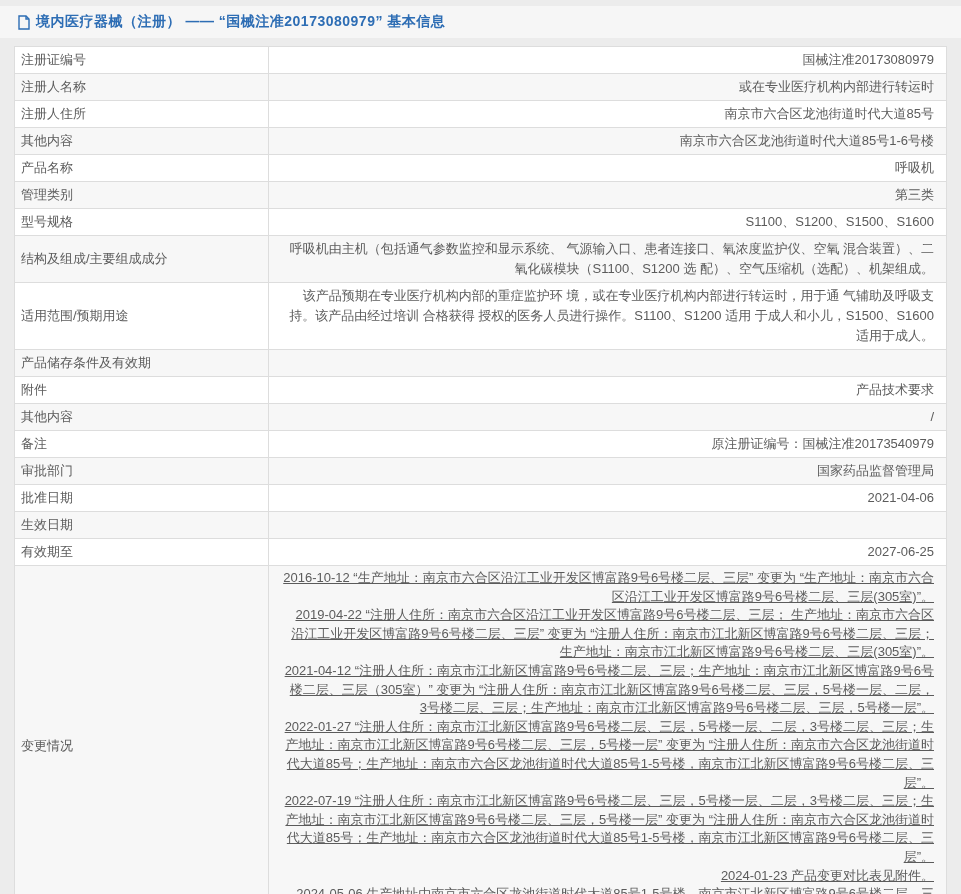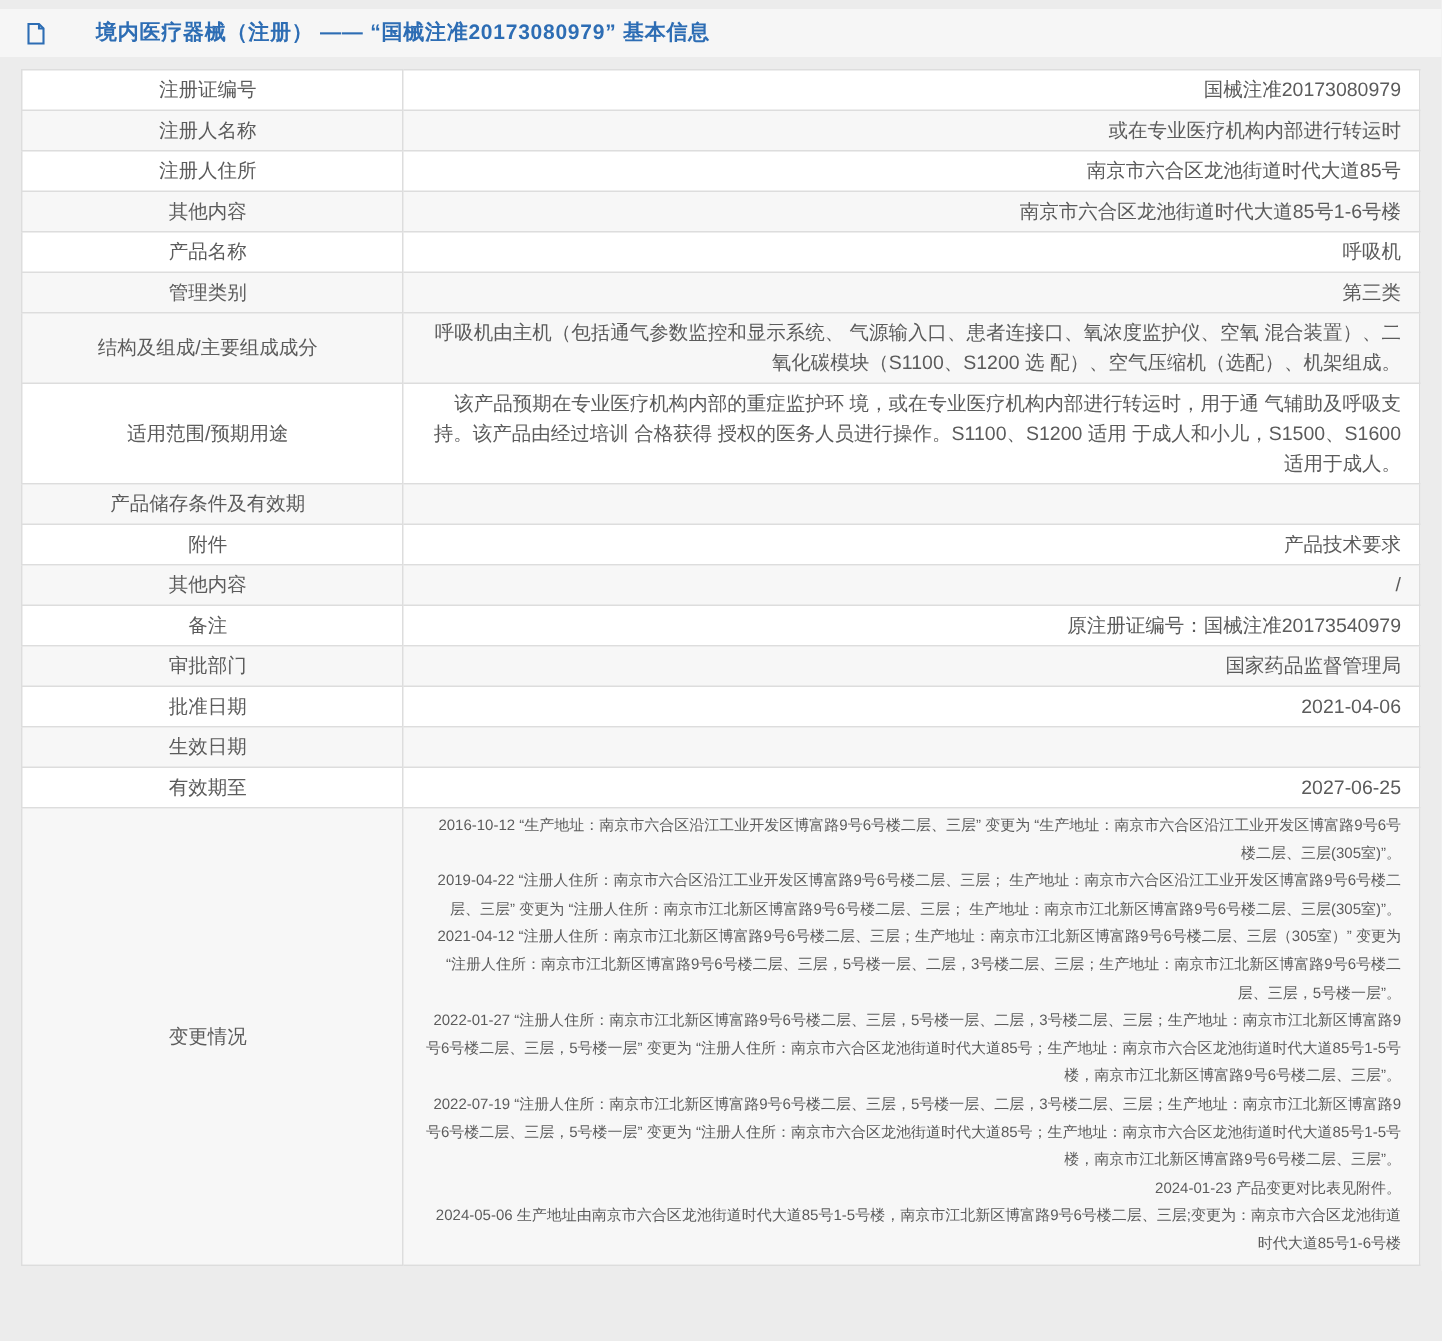--- a/index.html
+++ b/index.html
@@ -17,21 +17,20 @@
     overflow: hidden;
   }
   .header-bar {
     margin-top: 6px;
     height: 32px;
     background: #f6f6f6;
     display: flex;
     align-items: center;
     padding-left: 17px;
     box-sizing: border-box;
-    gap: 28px;
   }
   .header-bar .doc-icon {
     width: 14px;
     height: 15px;
     margin-right: 5px;
     display: inline-block;
     flex: 0 0 auto;
   }
   .header-title {
     color: #2d6db4;
@@ -56,33 +55,34 @@
     font-weight: normal;
     font-size: 13px;
     color: #5b5b5b;
     vertical-align: middle;
     line-height: 20px;
     height: 27px;
     box-sizing: border-box;
   }
   table.info-table th {
     width: 254px;
-    text-align: center;
+    text-align: left;
     padding: 3px 12px 3px 6px;
   }
   table.info-table td {
     text-align: right;
     padding: 3px 12px 3px 14px;
     word-break: break-all;
   }
   td p.change-record {
     margin: 0;
     line-height: 18.6px;
-    font-size: 10px;
+    font-size: 13px;
     color: #5b5b5b;
+    text-decoration: underline;
   }
 </style>
 </head>
 <body>
 
 <div class="page">
   <div class="header-bar">
     <span class="doc-icon">
       <svg width="14" height="15" viewBox="0 0 14 15">
         <path d="M2 1 H9 L12 4 V14 H2 Z" fill="none" stroke="#2d6db4" stroke-width="1.4"></path>
@@ -110,20 +110,24 @@
           <th>其他内容</th>
           <td>南京市六合区龙池街道时代大道85号1-6号楼</td>
         </tr>
         <tr class="odd">
           <th>产品名称</th>
           <td>呼吸机</td>
         </tr>
         <tr class="even">
           <th>管理类别</th>
           <td>第三类</td>
+        </tr>
+        <tr class="odd">
+          <th>型号规格</th>
+          <td>S1100、S1200、S1500、S1600</td>
         </tr>
         <tr class="even">
           <th>结构及组成/主要组成成分</th>
           <td>呼吸机由主机（包括通气参数监控和显示系统、 气源输入口、患者连接口、氧浓度监护仪、空氧 混合装置）、二氧化碳模块（S1100、S1200 选 配）、空气压缩机（选配）、机架组成。</td>
         </tr>
         <tr class="odd">
           <th>适用范围/预期用途</th>
           <td>该产品预期在专业医疗机构内部的重症监护环 境，或在专业医疗机构内部进行转运时，用于通 气辅助及呼吸支持。该产品由经过培训 合格获得 授权的医务人员进行操作。S1100、S1200 适用 于成人和小儿，S1500、S1600 适用于成人。</td>
         </tr>
         <tr class="even">

